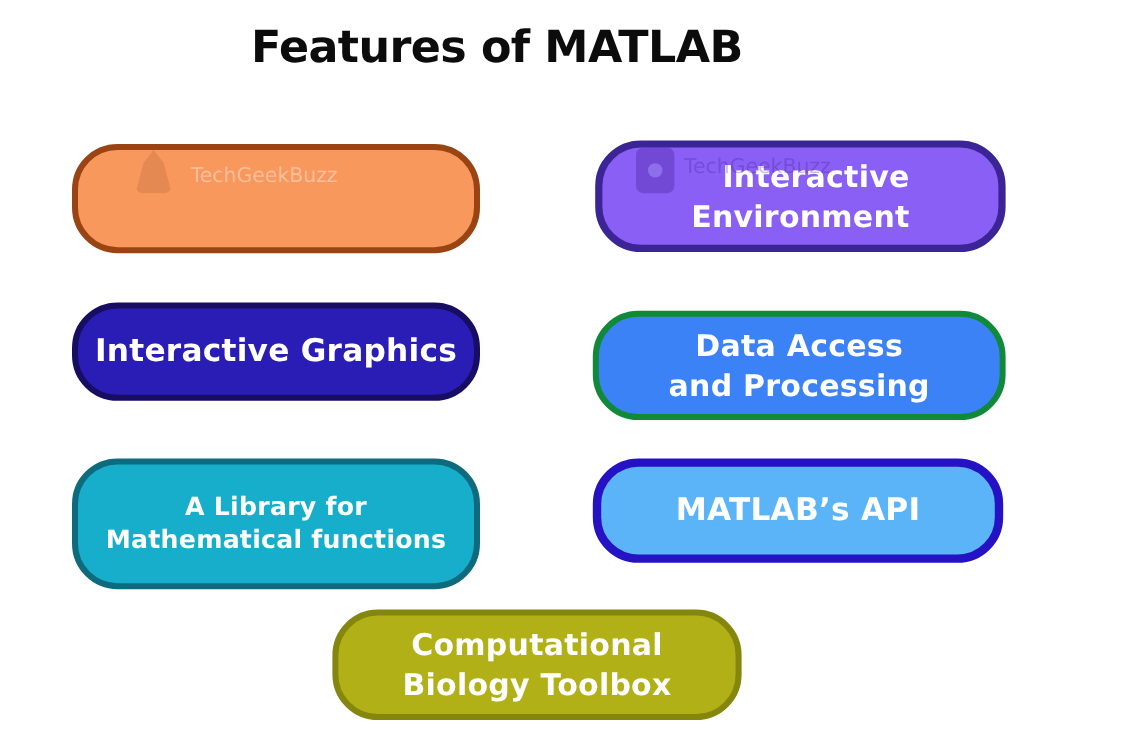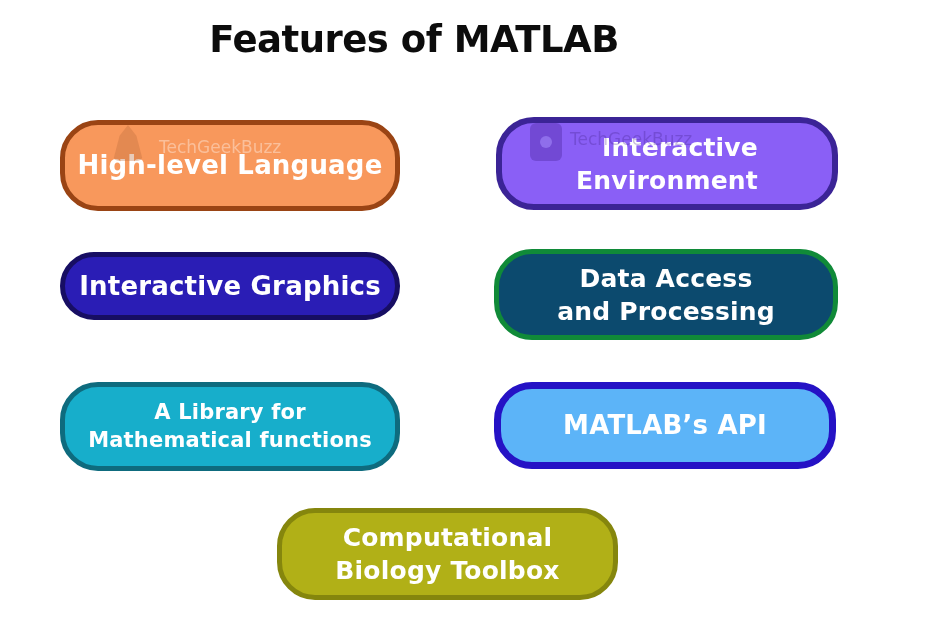--- a/index.html
+++ b/index.html
@@ -38,23 +38,23 @@
   .box-label {
     color: #ffffff;
     font-weight: 700;
     white-space: pre-line;
     line-height: 1.32;
     letter-spacing: 0.2px;
   }
   
   .box-1 { left: 60px;  top: 120px; width: 340px; height: 91px; }
   .box-2 { left: 496px; top: 117px; width: 342px; height: 93px; border-width: 6px; }
-  .box-3 { left: 60px;  top: 252px; width: 340px; height: 68px; }
+  .box-3 { left: 60px;  top: 252px; width: 340px; height: 82px; }
   .box-4 { left: 494px; top: 249px; width: 344px; height: 91px; }
-  .box-5 { left: 60px;  top: 382px; width: 340px; height: 89px; text-align: center; }
+  .box-5 { left: 60px;  top: 382px; width: 340px; height: 109px; text-align: center; }
   .box-6 { left: 494px; top: 382px; width: 342px; height: 87px; border-width: 7px; }
   .box-7 { left: 277px; top: 508px; width: 341px; height: 92px; }
 
   .box-1 .box-label { font-size: 26px; }
   .box-2 .box-label { font-size: 25px; text-align: right; }
   .box-3 .box-label { font-size: 26px; }
   .box-4 .box-label { font-size: 25px; }
   .box-5 .box-label { font-size: 21px; }
   .box-6 .box-label { font-size: 26px; }
   .box-7 .box-label { font-size: 25px; }
@@ -93,35 +93,34 @@
 </head>
 <body>
 
 <div class="canvas">
 
   <h1 class="page-title">Features of MATLAB</h1>
 
   <div class="feature-box box-1" style="background-color: rgb(248, 152, 92); border-color: rgb(154, 68, 20);">
     <span class="watermark-icon"></span>
     <span class="watermark-text">TechGeekBuzz</span>
-    <span class="box-label">High-level Language</span>
   </div>
 
   <div class="feature-box box-2" style="background-color: rgb(138, 95, 246); border-color: rgb(59, 36, 150);">
     <span class="watermark-icon"></span>
     <span class="watermark-text">TechGeekBuzz</span>
     <span class="box-label">Interactive
 Environment</span>
   </div>
 
   <div class="feature-box box-3" style="background-color: rgb(42, 29, 181); border-color: rgb(23, 14, 99);">
     <span class="box-label">Interactive Graphics</span>
   </div>
 
-  <div class="feature-box box-4" style="background-color: #0c4a6e; border-color: rgb(16, 138, 56);">
+  <div class="feature-box box-4" style="background-color: #3b82f6; border-color: rgb(16, 138, 56); margin-top: 10px;">
     <span class="box-label">Data Access
 and Processing</span>
   </div>
 
   <div class="feature-box box-5" style="background-color: rgb(23, 174, 203); border-color: rgb(14, 107, 126);">
     <span class="box-label">A Library for
 Mathematical functions</span>
   </div>
 
   <div class="feature-box box-6" style="background-color: rgb(92, 180, 248); border-color: rgb(37, 18, 197);">

